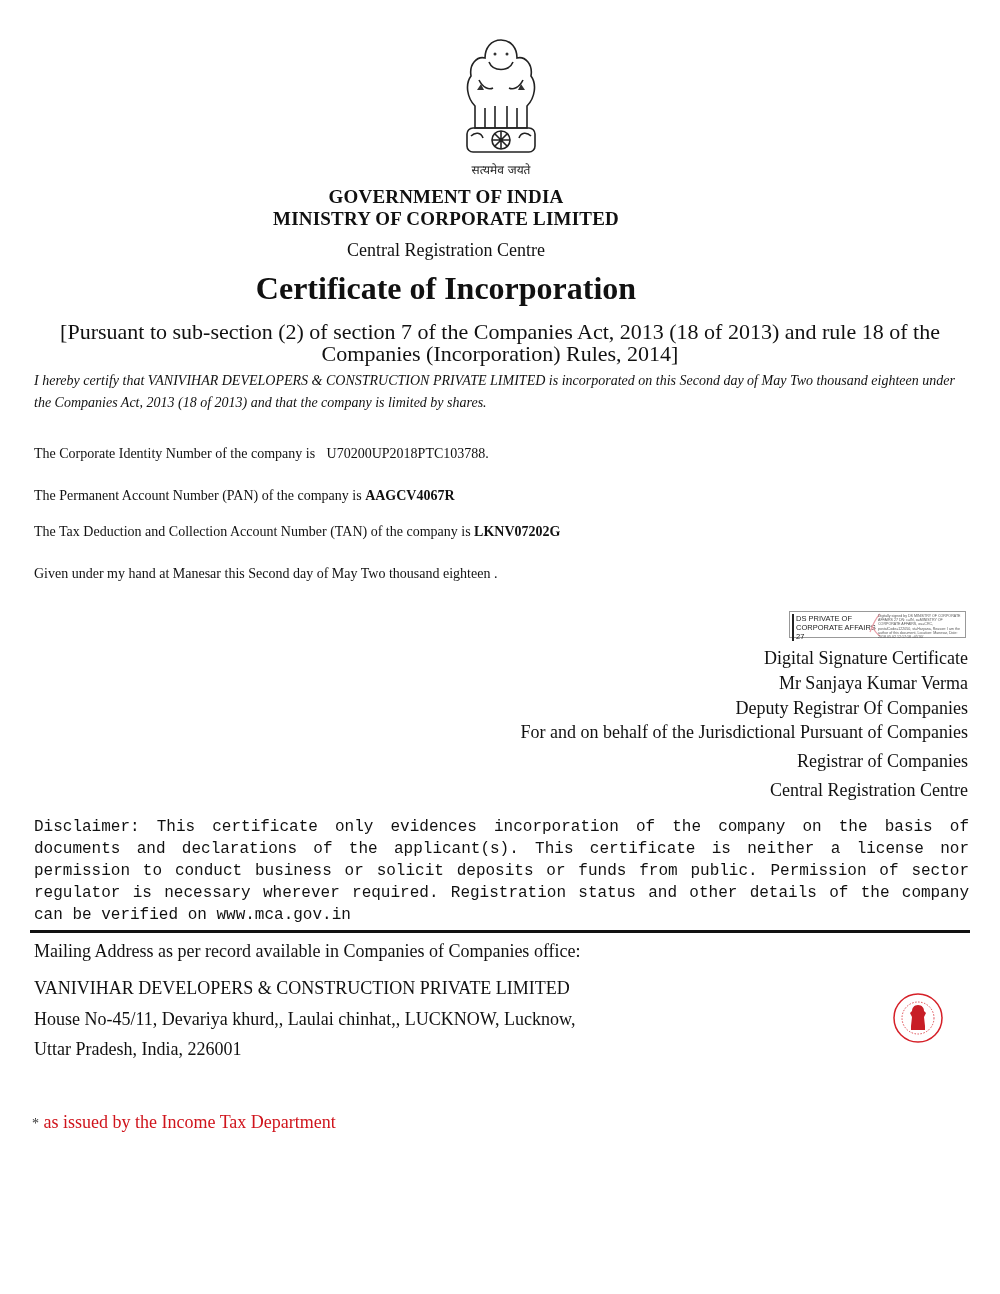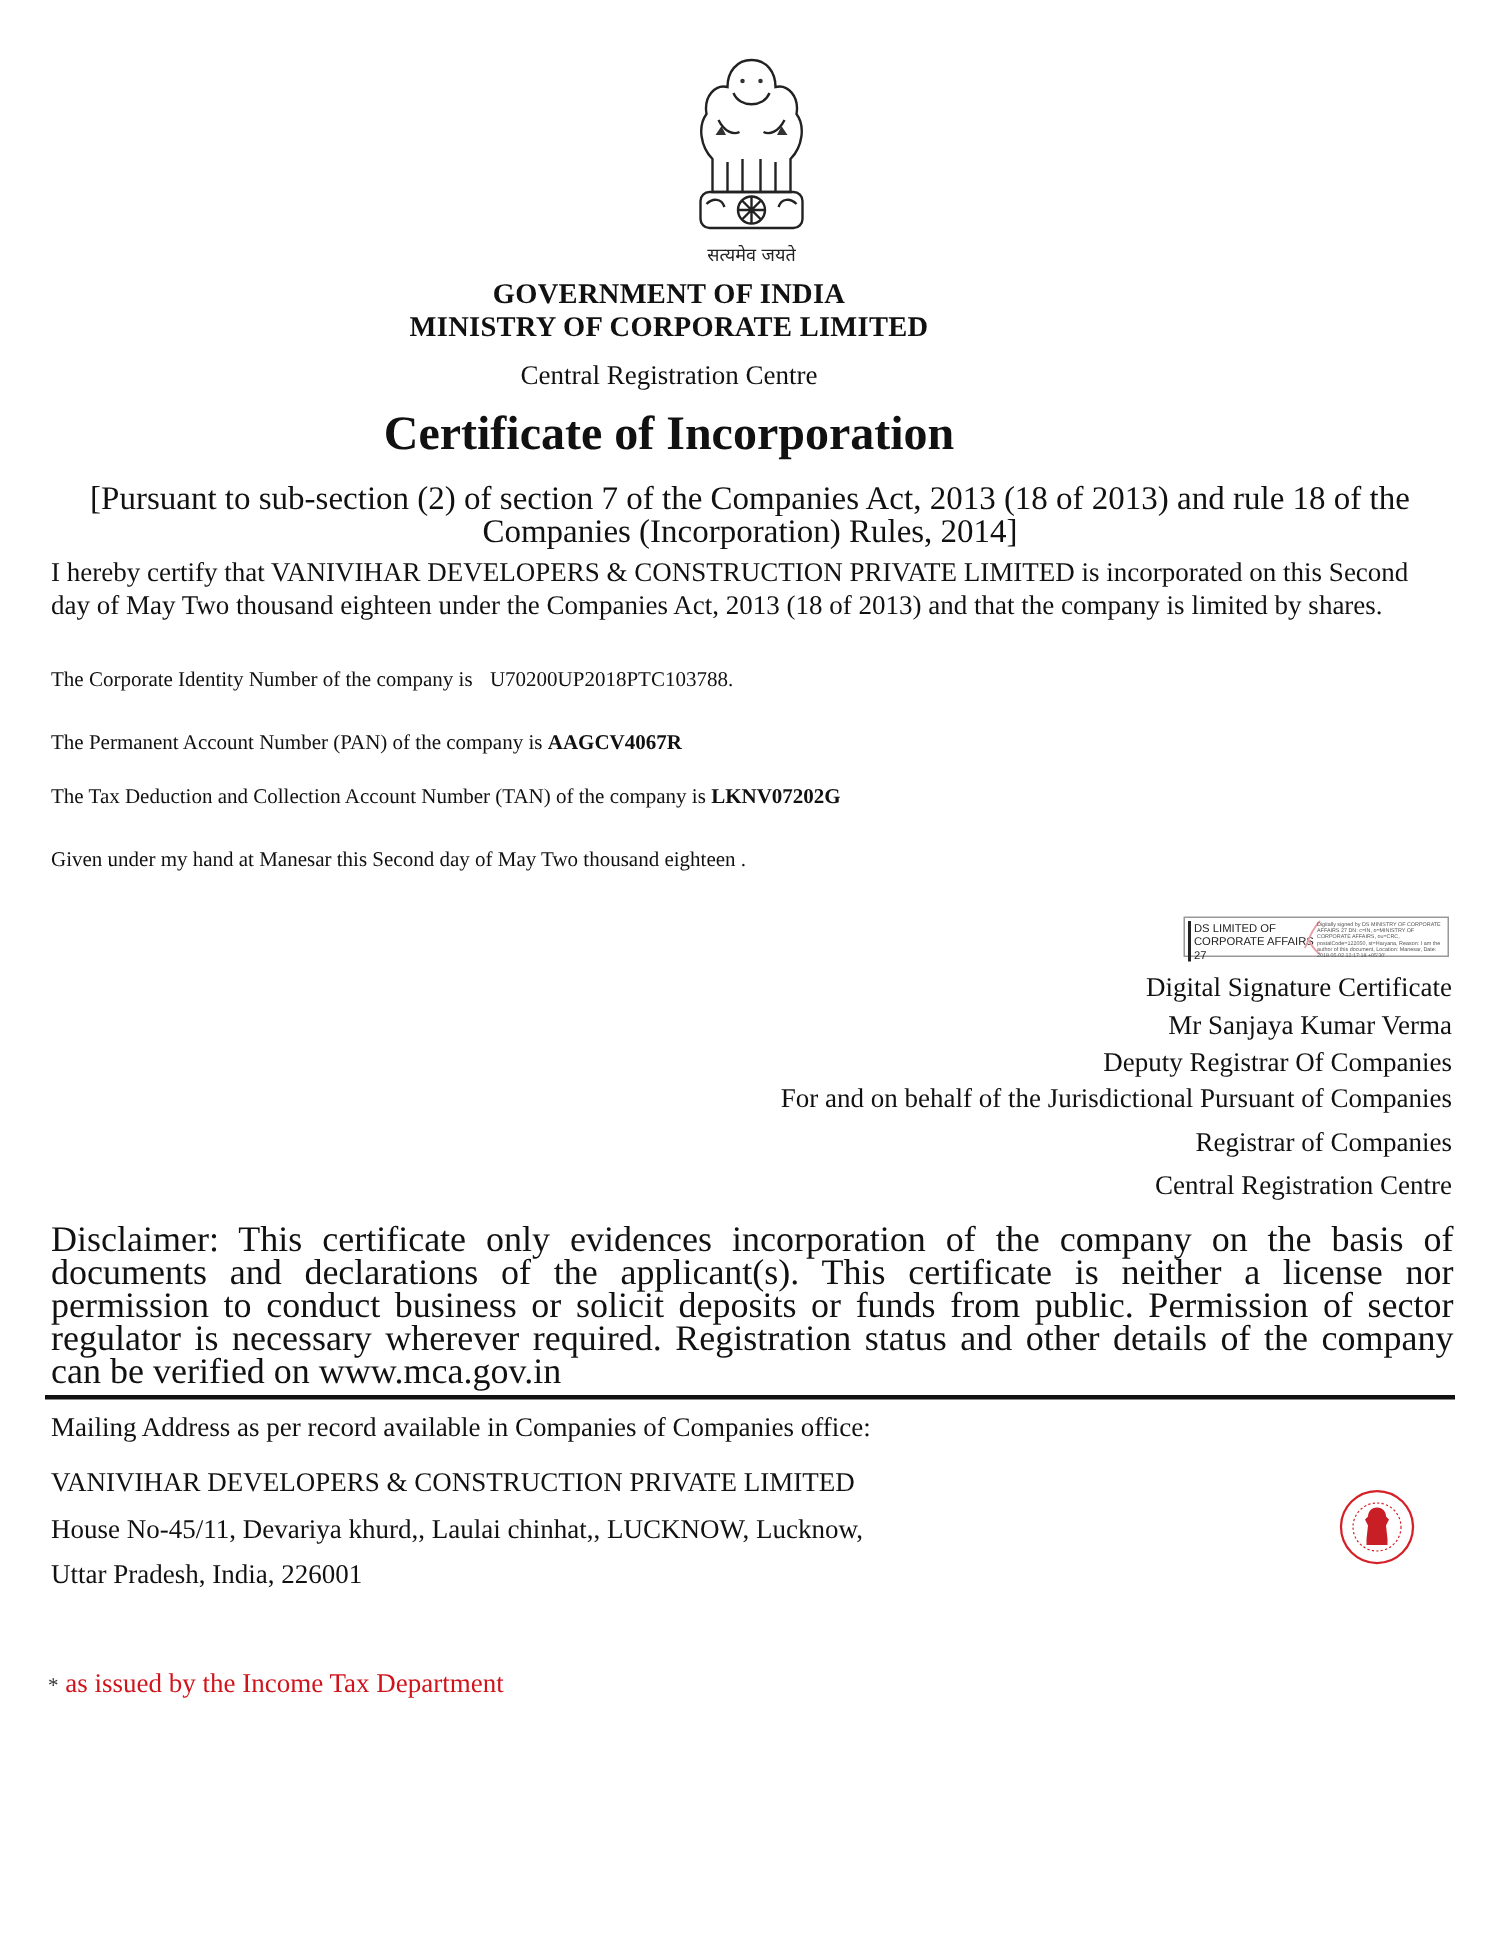--- a/index.html
+++ b/index.html
@@ -6,34 +6,34 @@
   body { width: 1000px; height: 1294px; position: relative; overflow: hidden;
          font-family: "Liberation Serif", "DejaVu Serif", serif; color: #111; }
   .abs { position: absolute; }
   .center { left: 0; width: 892px; text-align: center; }
   .emblem { left: 455px; top: 28px; width: 92px; height: 150px; }
   .gov { top: 186px; font-size: 19px; font-weight: bold; letter-spacing: 0.2px; }
   .ministry { top: 208px; font-size: 19px; font-weight: bold; letter-spacing: 0.2px; }
   .crc { top: 240px; font-size: 18px; }
   .title { top: 270px; font-size: 32px; font-weight: bold; }
   .pursuant { top: 321px; left: 40px; width: 920px; font-size: 22px; text-align: center; line-height: 22px; }
-  .para { left: 34px; width: 935px; font-size: 18px; line-height: 22px; }
+  .para { left: 34px; width: 935px; font-size: 14px; line-height: 22px; font-style: italic; }
   .certify { top: 370px; }
   .line { left: 34px; font-size: 14px; white-space: nowrap; }
   .cin { top: 446px; }
   .pan { top: 488px; }
   .tan { top: 524px; }
   .given { top: 566px; text-align: center; }
   .bold { font-weight: bold; }
   .ds-box { left: 789px; top: 611px; width: 175px; height: 25px; border: 1px solid #999; background: #fff; }
   .ds-box .ds-left { position: absolute; left: 2px; top: 2px; width: 82px; font-family: "Liberation Sans", sans-serif; font-size: 7.5px; line-height: 9px; color: #222; border-left: 2px solid #222; padding-left: 2px; }
   .ds-box .ds-right { position: absolute; left: 88px; top: 2px; width: 84px; font-family: "Liberation Sans", sans-serif; font-size: 3.6px; line-height: 4.2px; color: #555; }
   .ds-box .ds-mark { position: absolute; left: 78px; top: 0px; width: 14px; height: 25px; }
   .sig { right: 32px; text-align: center; font-size: 18px; white-space: nowrap; }
-  .disclaimer { top: 816px; left: 34px; width: 935px; font-size: 24px; line-height: 22px; text-align: justify; }
+  .disclaimer { top: 816px; left: 34px; width: 935px; font-size: 16px; line-height: 22px; text-align: justify; font-family: Liberation Mono, monospace; }
   .rule { left: 30px; top: 930px; width: 940px; height: 3px; background: #111; }
   .mail { left: 34px; font-size: 18px; white-space: nowrap; }
   .seal { left: 886px; top: 990px; width: 64px; height: 56px; }
   .note { left: 32px; top: 1112px; font-size: 18px; color: #d0141c; }
   .note .star { color: #333; font-size: 14px; }
 </style>
 </head>
 <body>
 
 <div class="abs emblem">
@@ -74,21 +74,21 @@
   <span class="bold">AAGCV4067R</span>
 </div>
 <div class="abs line tan">
   <span>The Tax Deduction and Collection Account Number (TAN) of the company is</span>
   <span class="bold">LKNV07202G</span>
 </div>
 <div class="abs line given">Given under my hand at Manesar this Second day of May Two thousand eighteen .</div>
 
 <div class="abs ds-box">
   <div class="ds-left">
-    <div>DS LIMITED OF</div>
+    <div>DS PRIVATE OF</div>
     <div>CORPORATE AFFAIRS 27</div>
   </div>
   <svg class="ds-mark" viewBox="0 0 14 25">
     <path d="M2 20 C5 12 8 6 12 2 M4 14 C6 18 9 22 12 24" stroke="#e8a0a8" stroke-width="1.2" fill="none"></path>
   </svg>
   <div class="ds-right">Digitally signed by DS MINISTRY OF CORPORATE AFFAIRS 27 DN: c=IN, o=MINISTRY OF CORPORATE AFFAIRS, ou=CRC, postalCode=122050, st=Haryana, Reason: I am the author of this document, Location: Manesar, Date: 2018.05.02 12:17:18 +05'30'</div>
 </div>
 
 <div class="abs sig" style="top:648px">Digital Signature Certificate</div>
 <div class="abs sig" style="top:673px">Mr Sanjaya Kumar Verma</div>

